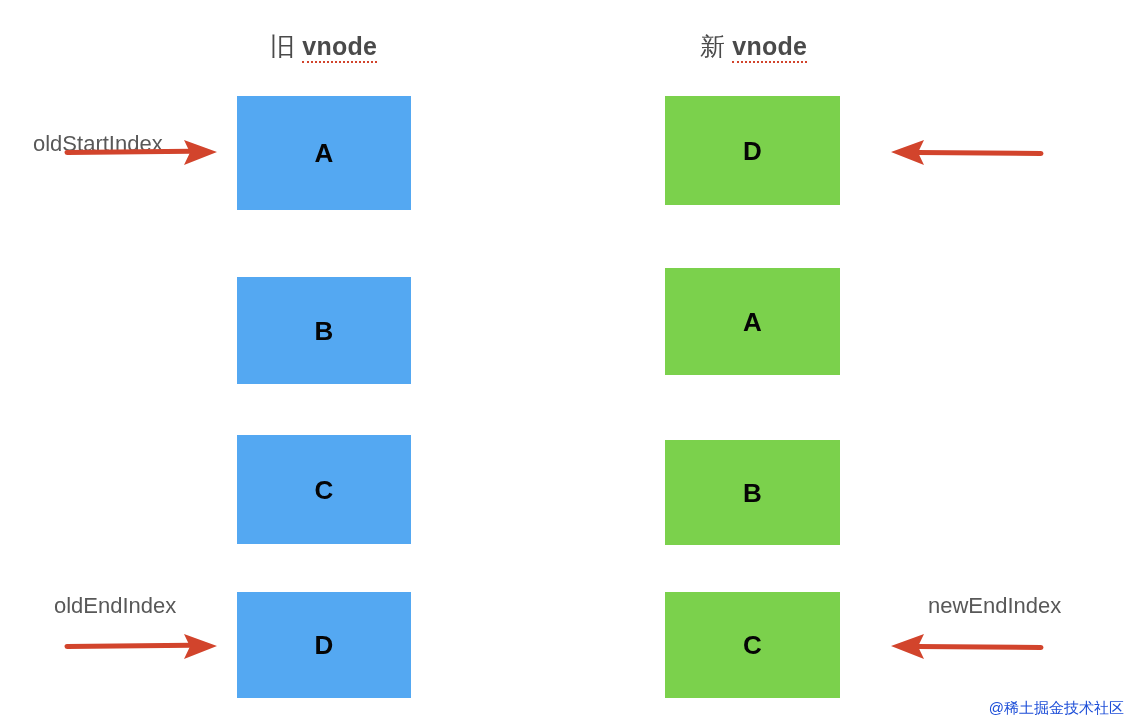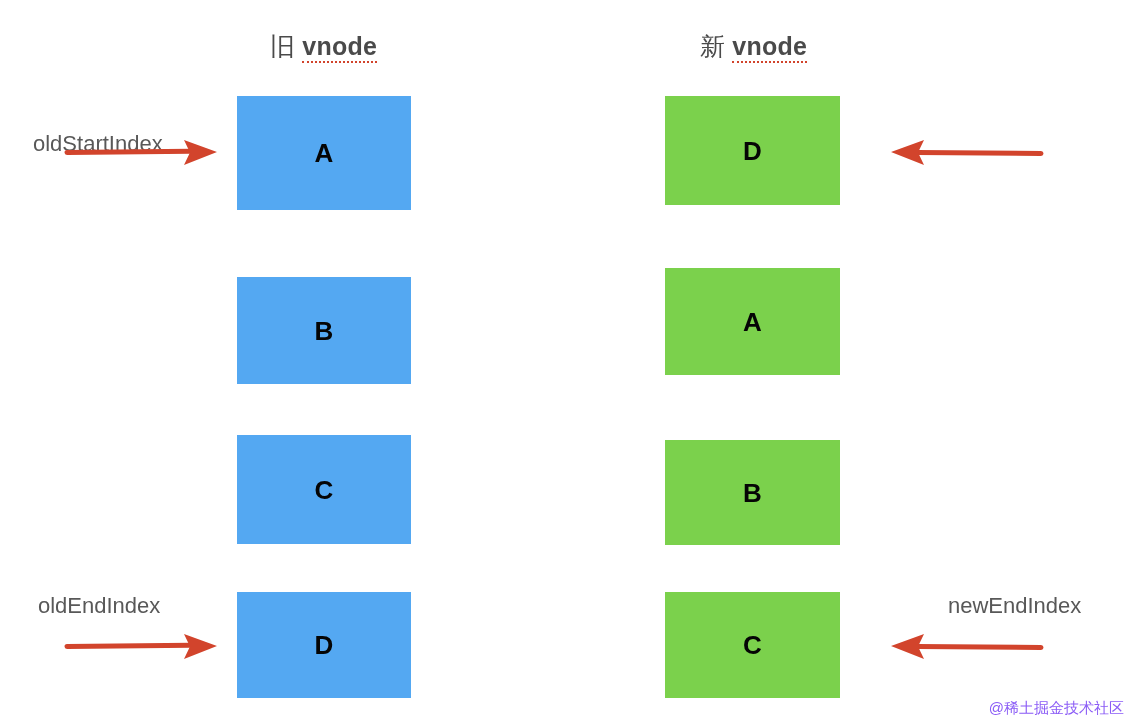--- a/index.html
+++ b/index.html
@@ -69,21 +69,21 @@
     height: 30px;
   }
   .arrow svg { display: block; }
 
   
   #watermark {
     position: absolute;
     right: 14px;
     bottom: 8px;
     font-size: 15px;
-    color: #8b5cf6;
+    color: #1d4ed8;
     white-space: nowrap;
   }
 </style>
 </head>
 <body>
 
 <div id="canvas">
 
   <div class="col-title" id="title-new">
     <span class="cn">新</span>
@@ -121,36 +121,36 @@
   </div>
 
   <div class="index-label" style="left:33px; top:90px;margin-top:41px;">oldStartIndex</div>
   <div class="arrow" style="left:62px; top:137px; width:162px;">
     <svg width="162" height="30" viewBox="0 0 162 30">
       <path d="M5,15.5 L129,14.2" stroke="#d2442c" stroke-width="5" stroke-linecap="round" fill="none"></path>
       <path d="M122,3 L155,15 L122,28 L128,15.5 Z" fill="#d2442c"></path>
     </svg>
   </div>
 
-  <div class="index-label" style="left:38px; top:593px;">oldEndIndex</div>
+  <div class="index-label" style="left:54px; top:593px;">oldEndIndex</div>
   <div class="arrow" style="left:62px; top:631px; width:162px;">
     <svg width="162" height="30" viewBox="0 0 162 30">
       <path d="M5,15.5 L129,14.2" stroke="#d2442c" stroke-width="5" stroke-linecap="round" fill="none"></path>
       <path d="M122,3 L155,15 L122,28 L128,15.5 Z" fill="#d2442c"></path>
     </svg>
   </div>
 
   <div class="arrow" style="left:884px; top:137px; width:162px;">
     <svg width="162" height="30" viewBox="0 0 162 30">
       <path d="M33,15.5 L157,16.5" stroke="#d2442c" stroke-width="5" stroke-linecap="round" fill="none"></path>
       <path d="M40,3 L7,15 L40,28 L34,15.5 Z" fill="#d2442c"></path>
     </svg>
   </div>
 
-  <div class="index-label" style="left:948px; top:593px;">newEndIndex</div>
+  <div class="index-label" style="left:928px; top:593px;">newEndIndex</div>
   <div class="arrow" style="left:884px; top:631px; width:162px;">
     <svg width="162" height="30" viewBox="0 0 162 30">
       <path d="M33,15.5 L157,16.5" stroke="#d2442c" stroke-width="5" stroke-linecap="round" fill="none"></path>
       <path d="M40,3 L7,15 L40,28 L34,15.5 Z" fill="#d2442c"></path>
     </svg>
   </div>
 
   <div id="watermark">@稀土掘金技术社区</div>
 
 </div>

